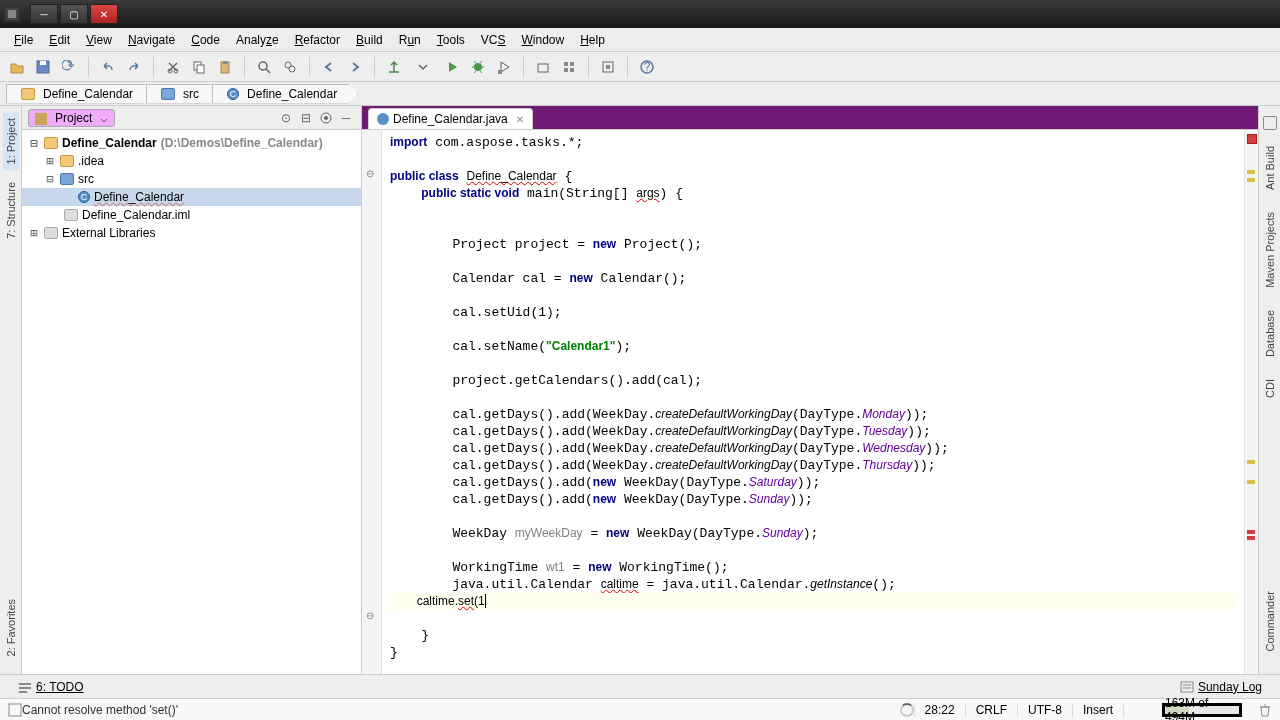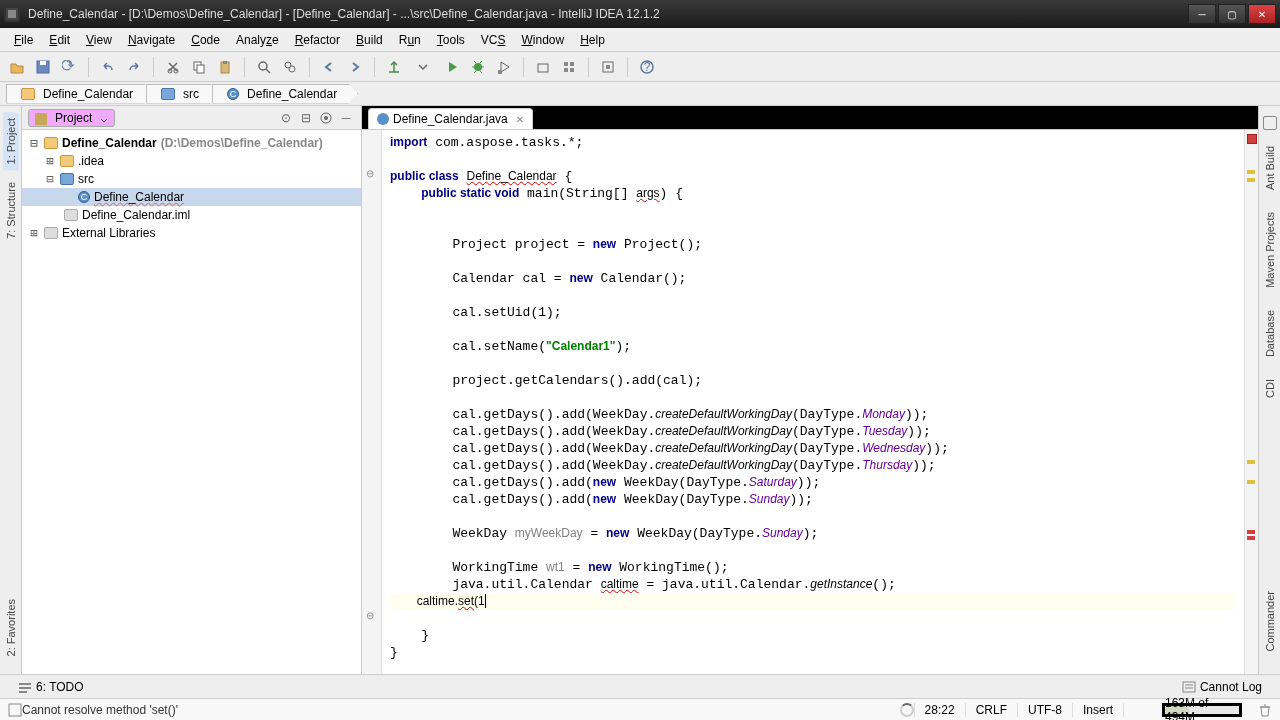--- a/index.html
+++ b/index.html
@@ -50,21 +50,21 @@
 .ticon.folder { background: #f2c879; border: 1px solid #c99a3c; }
 .ticon.folder-blue { background: #7aa7d9; border: 1px solid #4a77a9; }
 .ticon.class { background: #5b8fc7; border: 1px solid #2a5f97; color: #fff; border-radius: 50%; width: 12px; }
 .ticon.iml { background: #ddd; border: 1px solid #aaa; }
 .ticon.lib { background: #ddd; border: 1px solid #aaa; }
 .tree-row .gray { color: #888; margin-left: 4px; }
 .tree-row.bold { font-weight: bold; }
 
 
 .editor-area { flex: 1; display: flex; flex-direction: column; background: #fff; }
-.tabbar { height: 24px; background: #000000; border-bottom: 1px solid #ccc; display: flex; align-items: flex-end; padding-left: 6px; }
+.tabbar { height: 24px; background: #701a75; border-bottom: 1px solid #ccc; display: flex; align-items: flex-end; padding-left: 6px; }
 .etab { background: #fff; border: 1px solid #ccc; border-bottom: none; padding: 3px 8px; display: flex; align-items: center; gap: 4px; border-radius: 4px 4px 0 0; }
 .etab .eicon { width: 12px; height: 12px; background: #5b8fc7; border-radius: 50%; }
 .etab .xclose { color: #888; font-size: 10px; margin-left: 4px; cursor: default; }
 
 .editor-body { flex: 1; display: flex; overflow: hidden; }
 .gutter { width: 20px; background: #f4f4f4; border-right: 1px solid #e0e0e0; position: relative; }
 .fold-mark { position: absolute; left: 4px; font-size: 10px; color: #888; }
 .code { flex: 1; font-family: "Courier New", monospace; font-size: 13px; line-height: 17px; padding: 4px 8px; white-space: pre; overflow: auto; color: #000; position: relative; }
 .kw { color: #000080; font-weight: bold; }
 .str { color: #008000; font-weight: bold; }
@@ -79,21 +79,21 @@
 .marker-strip { width: 14px; background: #f4f4f4; border-left: 1px solid #e0e0e0; position: relative; }
 .marker { position: absolute; left: 2px; width: 8px; height: 4px; }
 .marker.warn { background: #e0c040; }
 .marker.err { background: #d04040; }
 .marker.top { top: 4px; width: 10px; height: 10px; background: #d04040; border: 1px solid #a02020; }
 
 
 .right-gutter { width: 22px; background: #eeeeee; border-left: 1px solid #ccc; display: flex; flex-direction: column; align-items: center; gap: 10px; padding-top: 10px; }
 
 
-.dock { height: 24px; background: #eeeeee; border-top: 1px solid #ccc; display: flex; align-items: center; padding: 0 10px; }
+.dock { height: 24px; background: #eeeeee; border-top: 1px solid #ccc; display: flex; align-items: center; padding: 0 10px; text-decoration: underline; }
 .dock .dock-item { display: flex; align-items: center; gap: 4px; padding: 2px 8px; }
 .dock .spacer { flex: 1; }
 
 
 .statusbar { height: 22px; background: #f8f8f8; border-top: 1px solid #ccc; display: flex; align-items: center; padding: 0 8px; font-size: 11px; }
 .statusbar .spacer { flex: 1; }
 .statusbar .cell { padding: 0 10px; border-left: 1px solid #ddd; }
 .statusbar .mem { width: 80px; height: 14px; background: #e8e8e8; border: 3px solid #000000; position: relative; font-size: 10px; display: flex; align-items: center; justify-content: center; margin-left: 28px; }
 .statusbar .mem::before { content: ""; position: absolute; left: 0; top: 0; bottom: 0; width: 33%; background: #d0d8c0; }
 .statusbar .mem span { position: relative; z-index: 1; }
@@ -104,21 +104,20 @@
 </head>
 <body>
 
 <div class="titlebar">
   <div class="app-icon">
       <svg width="12" height="12">
         <rect width="12" height="12" fill="#444"></rect>
         <rect x="2" y="2" width="8" height="8" fill="#888"></rect>
       </svg>
     </div>
-  <div class="title-text">Define_Calendar - [D:\Demos\Define_Calendar] - [Define_Calendar] - ...\src\Define_Calendar.java - IntelliJ IDEA 12.1.2</div>
   <div class="win-btns">
     <div class="win-btn">─</div>
     <div class="win-btn">▢</div>
     <div class="win-btn close">✕</div>
   </div>
 </div>
 
 <div class="menubar">
   <div class="menu-item"><span class="u">F</span>ile</div>
   <div class="menu-item"><span class="u">E</span>dit</div>
@@ -421,21 +420,21 @@
         <rect x="1" y="11" width="8" height="2" fill="#888"></rect>
       </svg>
     <span>6: TODO</span>
   </div>
   <div class="spacer"></div>
   <div class="dock-item">
     <svg width="14" height="14">
         <rect x="1" y="2" width="12" height="10" fill="none" stroke="#888"></rect>
         <path d="M3 5h8M3 8h8" stroke="#888"></path>
       </svg>
-    <span>Cannot Log</span>
+    <span>Sunday Log</span>
   </div>
 </div>
 
 <div class="statusbar">
   <svg width="14" height="14">
       <rect x="1" y="1" width="12" height="12" fill="none" stroke="#888"></rect>
     </svg>
   <span style="margin-left:0;color:#333">Cannot resolve method 'set()'</span>
   <div class="spacer"></div>
   <div class="spinner"></div>

